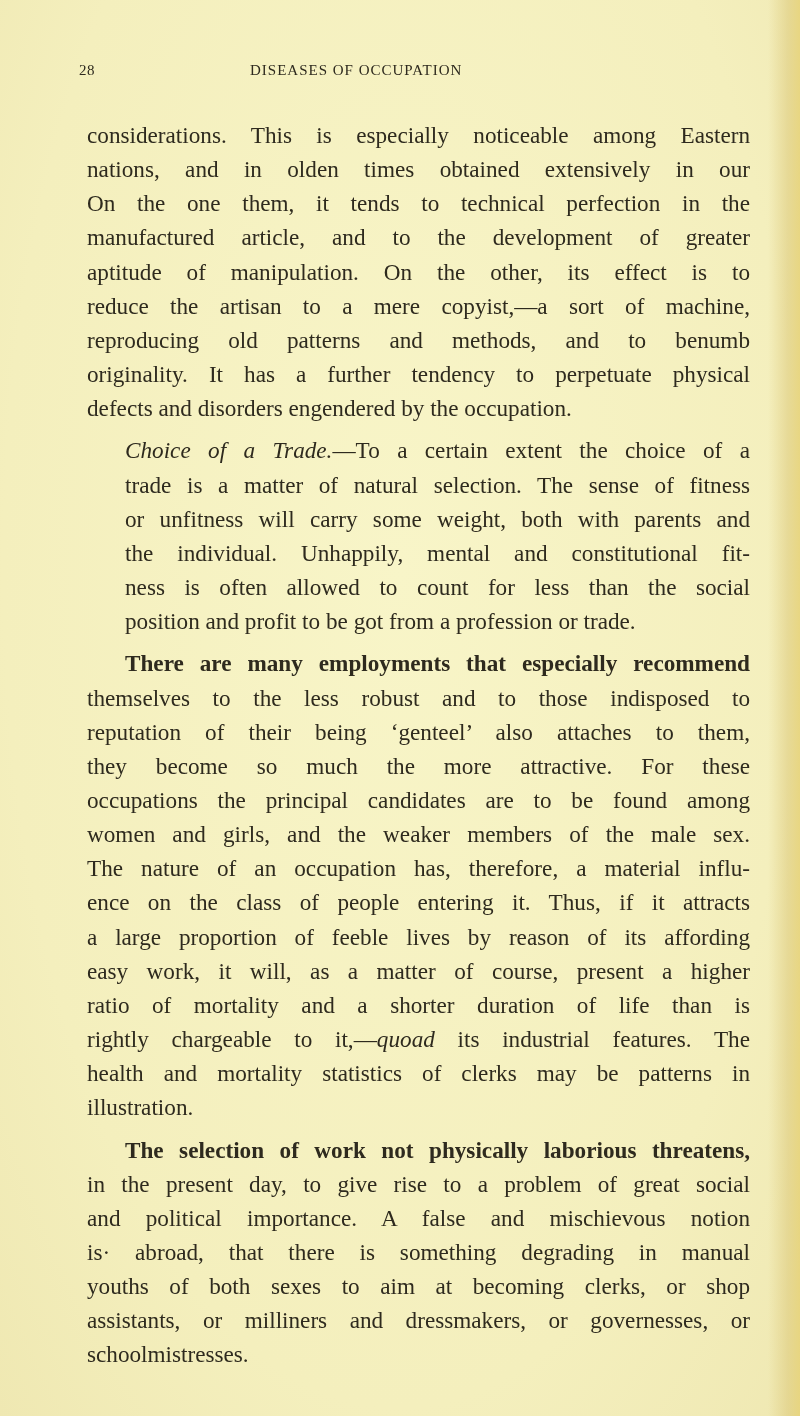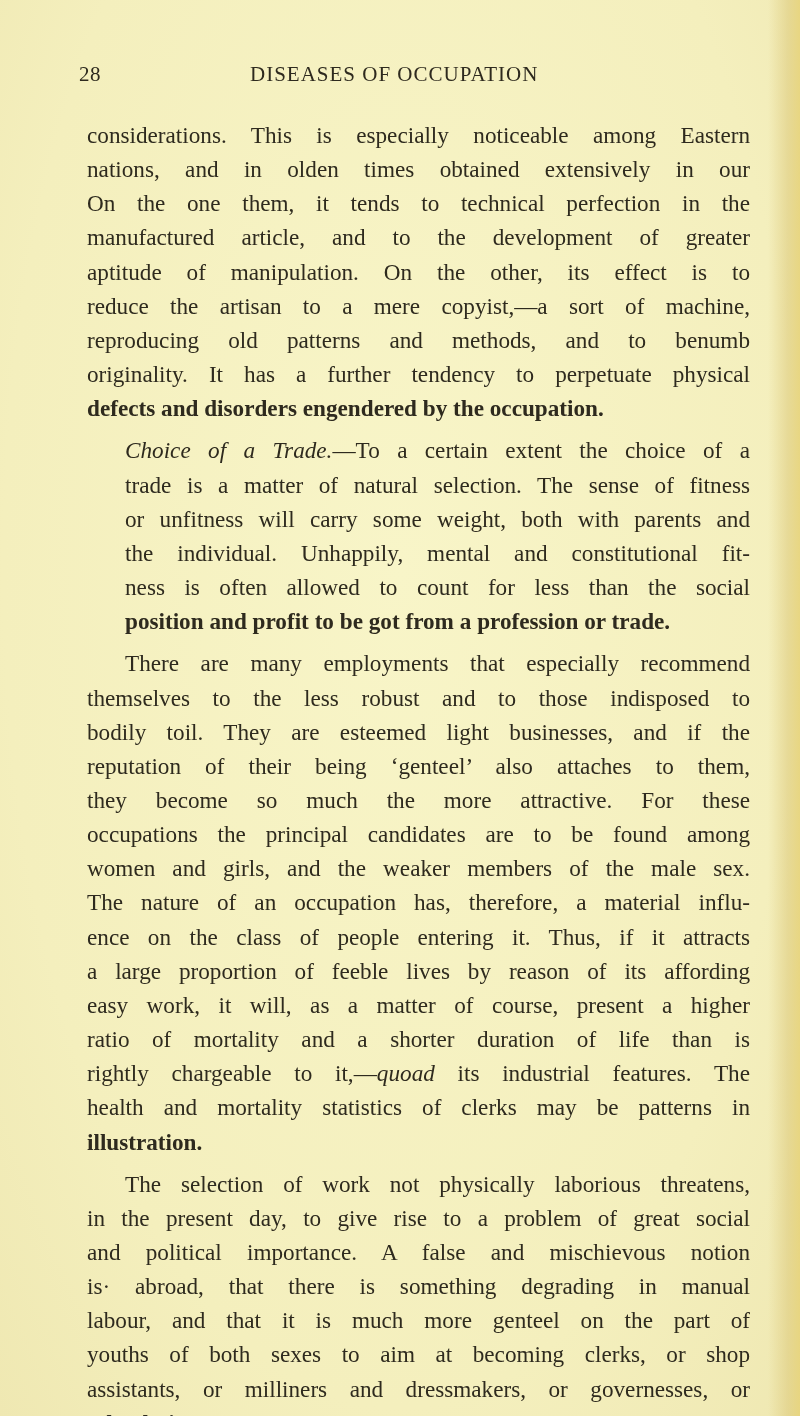--- a/index.html
+++ b/index.html
@@ -11,34 +11,34 @@
     color: #2e2a1e;
   }
   .page-bg {
     position: absolute; inset: 0;
     background:
       linear-gradient(90deg, rgba(0,0,0,0) 0%, rgba(0,0,0,0) 96%, rgba(220,200,120,0.55) 98.5%, rgba(230,210,120,0.85) 100%),
       radial-gradient(ellipse at 50% 40%, #f8f5c8 0%, #f4efbd 70%, #efe8b2 100%);
   }
   .running-head {
     position: absolute; top: 62px; left: 79px; width: 680px; height: 30px;
-    font-size: 21px; letter-spacing: 0.5px;
+    font-size: 15px; letter-spacing: 0.5px;
   }
   .page-number { position: absolute; left: 0; top: 0; }
   .book-title { position: absolute; left: 171px; top: 0; letter-spacing: 1px; }
   .text-block {
     position: absolute; top: 110px; left: 79px; width: 679px;
     font-size: 23.2px; line-height: 34.15px;
     text-align: justify;
     hyphens: none;
   }
   .text-block p { margin: 8px; }
   .text-block p.indent { text-indent: 38px; }
   .text-block .line { display: block; text-align: justify; text-align-last: justify; white-space: nowrap; overflow: visible; }
-  .text-block .line.last { text-align-last: left; font-weight: bold; }
+  .text-block .line.last { text-align-last: left; }
   em { }
 </style>
 </head>
 <body>
 
 <div class="page-bg"></div>
 
 <div class="running-head">
   <span class="page-number">28</span>
   <span class="book-title">DISEASES OF OCCUPATION</span>
@@ -61,41 +61,39 @@
   <p class="indent">
     <span class="line" style="text-indent:38px;"><em>Choice of a Trade.</em><span>—To a certain extent the choice of a</span></span>
     <span class="line">trade is a matter of natural selection. The sense of fitness</span>
     <span class="line">or unfitness will carry some weight, both with parents and</span>
     <span class="line">the individual. Unhappily, mental and constitutional fit-</span>
     <span class="line">ness is often allowed to count for less than the social</span>
     <span class="line last">position and profit to be got from a profession or trade.</span>
   </p>
 
   <p>
-    <span class="line" style="text-indent:38px;">There are many employments that especially recommend</span>
+    <span class="line" style="text-indent:38px;font-weight:bold;">There are many employments that especially recommend</span>
     <span class="line">themselves to the less robust and to those indisposed to</span>
-    <span class="line">bodily toil. They are esteemed light businesses, and if the</span>
     <span class="line">reputation of their being ‘genteel’ also attaches to them,</span>
     <span class="line">they become so much the more attractive. For these</span>
     <span class="line">occupations the principal candidates are to be found among</span>
     <span class="line">women and girls, and the weaker members of the male sex.</span>
     <span class="line">The nature of an occupation has, therefore, a material influ-</span>
     <span class="line">ence on the class of people entering it. Thus, if it attracts</span>
     <span class="line">a large proportion of feeble lives by reason of its affording</span>
     <span class="line">easy work, it will, as a matter of course, present a higher</span>
     <span class="line">ratio of mortality and a shorter duration of life than is</span>
     <span class="line"><span>rightly chargeable to it,—</span><em>quoad</em><span> its industrial features. The</span></span>
     <span class="line">health and mortality statistics of clerks may be patterns in</span>
     <span class="line last">illustration.</span>
   </p>
 
   <p>
-    <span class="line" style="text-indent:38px;">The selection of work not physically laborious threatens,</span>
+    <span class="line" style="text-indent:38px;font-weight:bold;">The selection of work not physically laborious threatens,</span>
     <span class="line">in the present day, to give rise to a problem of great social</span>
     <span class="line">and political importance. A false and mischievous notion</span>
     <span class="line">is· abroad, that there is something degrading in manual</span>
-    <span class="line">labour, and that it is much more genteel on the part of</span>
     <span class="line">youths of both sexes to aim at becoming clerks, or shop</span>
     <span class="line">assistants, or milliners and dressmakers, or governesses, or</span>
     <span class="line last">schoolmistresses.</span>
   </p>
 
 </div>
 
 </body></html>

